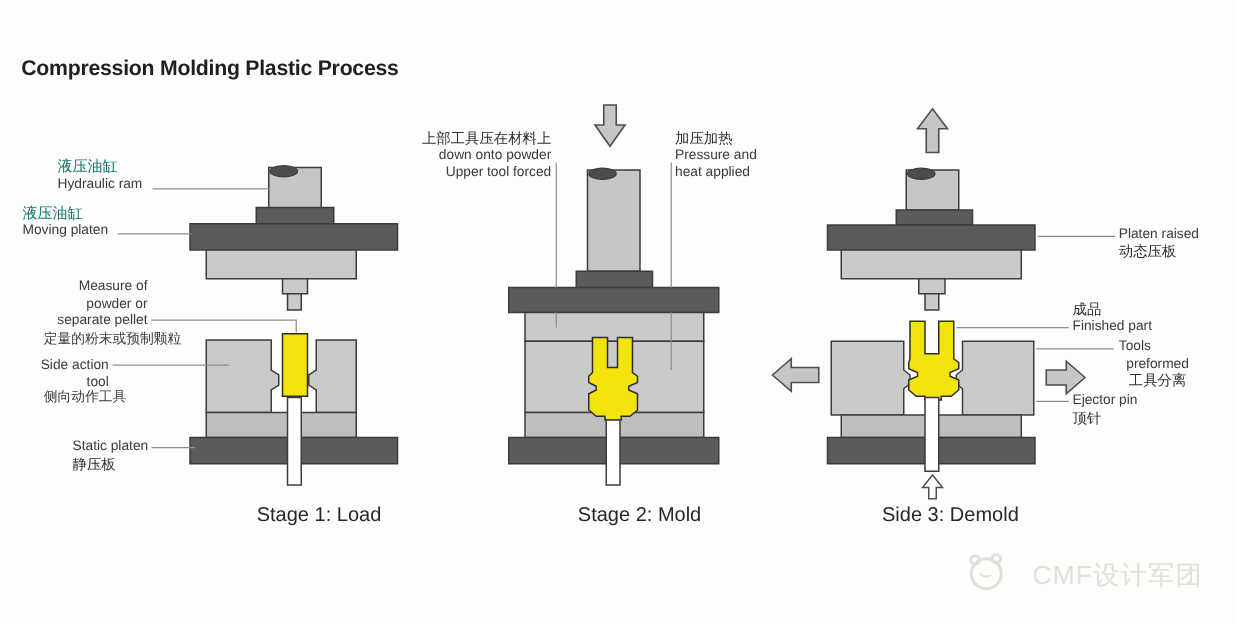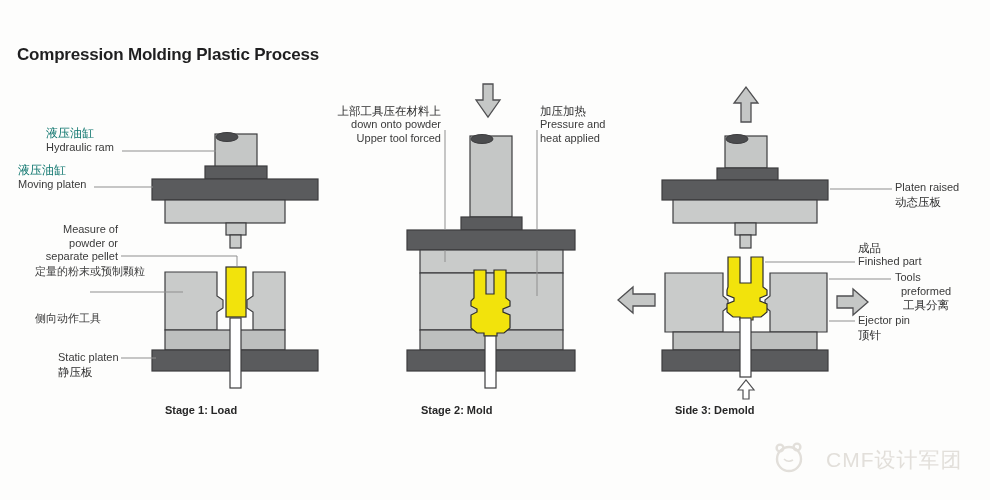--- a/index.html
+++ b/index.html
@@ -5,22 +5,22 @@
   html,body{margin:0;padding:0;background:#fff;}
   #page{position:relative;width:990px;height:500px;background:#fdfdfc;overflow:hidden;
         font-family:"Liberation Sans","DejaVu Sans",sans-serif;}
   #diagram-svg{position:absolute;left:0;top:0;}
   .title{position:absolute;left:17px;top:45px;font-size:17px;font-weight:bold;color:#1f1f20;
          letter-spacing:-0.2px;white-space:nowrap;}
   .label{position:absolute;font-size:11px;color:#3a3a3a;line-height:13.5px;white-space:nowrap;}
   .label .zh{font-size:12px;line-height:15px;color:#0f766e;}
   .label .zhs{font-size:11.5px;line-height:14px;color:#2e2e2e;}
   .r{text-align:right;}
-  .caption{position:absolute;top:404px;width:140px;text-align:left;font-size:11px;
-           font-weight:bold;color:#272727;}
+  .caption{position:absolute;top:404px;width:140px;text-align:right;font-size:16px;
+           font-weight:normal;color:#272727;}
   .ind1{margin-left:6px;} .ind2{margin-left:8px;}
   .watermark-text{position:absolute;left:806px;top:446px;font-size:21px;color:#e2dfda;
                   letter-spacing:1px;white-space:nowrap;margin-left:20px;}
 </style>
 </head>
 <body>
 
 <div id="page">
 
   <div class="title">Compression Molding Plastic Process</div>
@@ -119,20 +119,24 @@
     <div>Moving platen</div>
   </div>
 
   <div class="label r" style="left:0;top:223px;width:118px">
     <div>Measure of</div>
     <div>powder or</div>
     <div>separate pellet</div>
   </div>
   <div class="label zhs" style="left:35px;top:265px">定量的粉末或预制颗粒</div>
 
+  <div class="label r" style="left:0;top:286px;width:87px">
+    <div>Side action</div>
+    <div>tool</div>
+  </div>
   <div class="label zhs" style="left:35px;top:312px">侧向动作工具</div>
 
   <div class="label" style="left:58px;top:351px">
     <div>Static platen</div>
     <div class="zhs">静压板</div>
   </div>
 
   <div class="label r" style="left:250px;top:104px;width:191px">
     <div class="zhs">上部工具压在材料上</div>
     <div>down onto powder</div>

